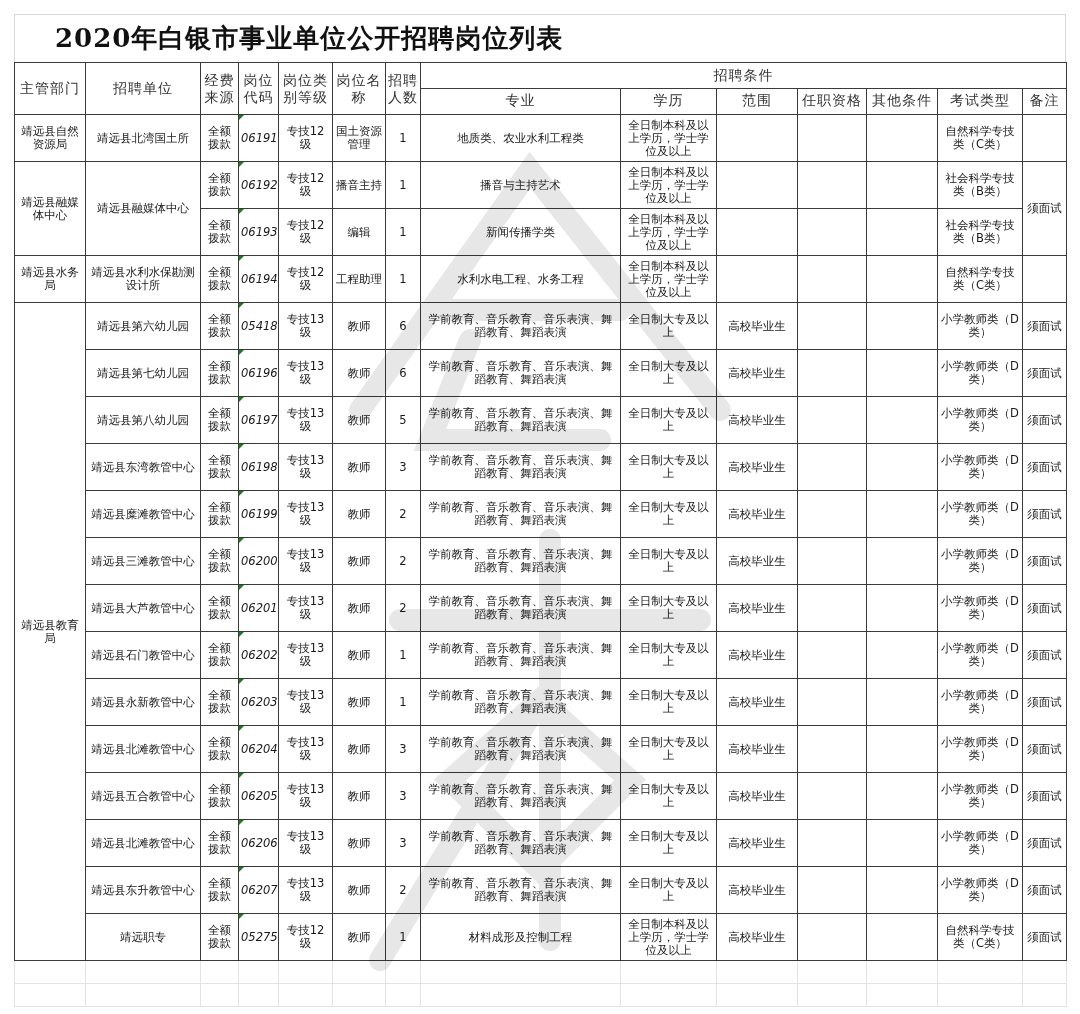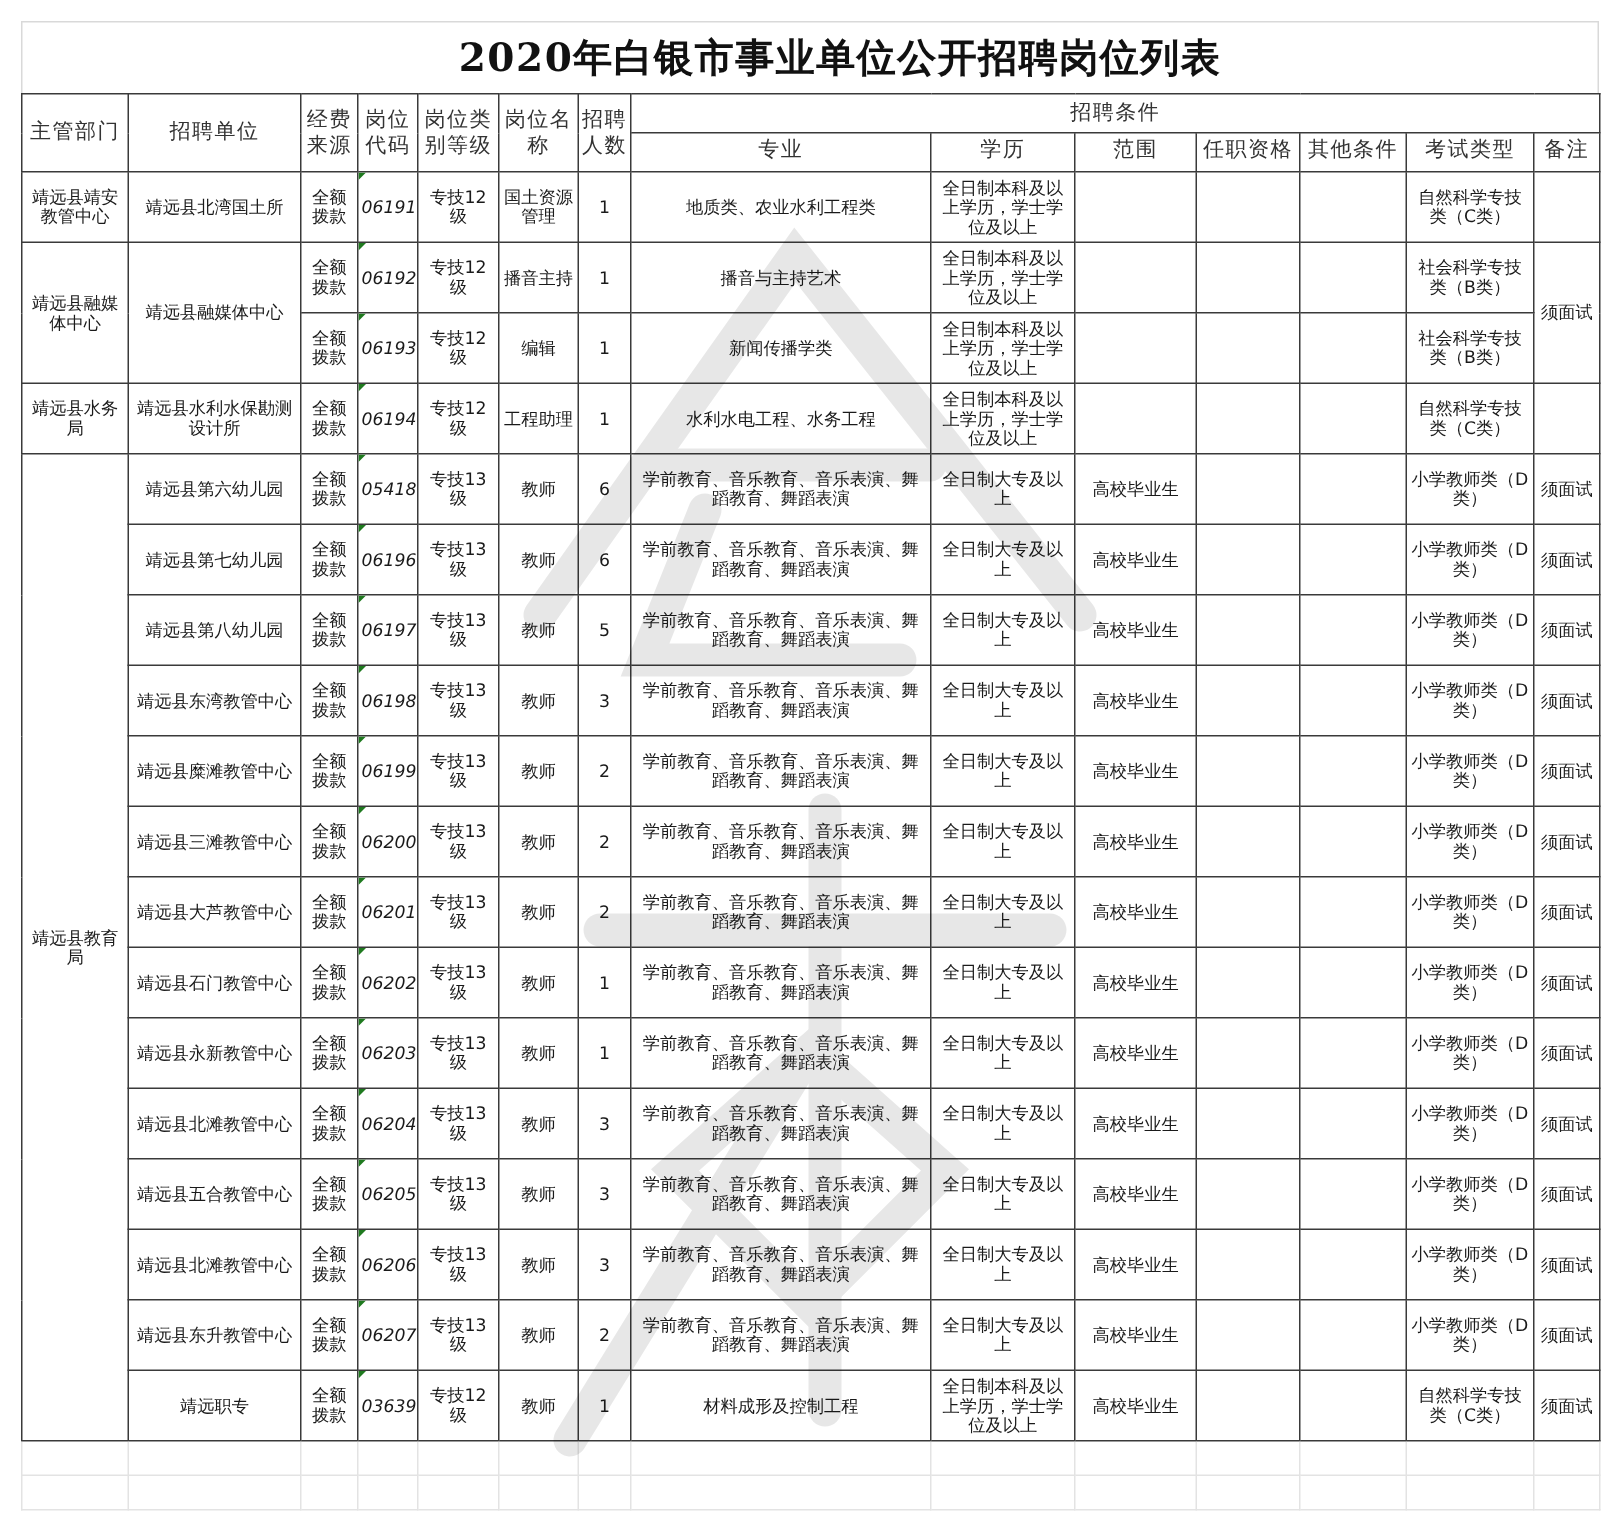--- a/index.html
+++ b/index.html
@@ -1,20 +1,20 @@
 <!DOCTYPE html>
 <html><head>
 <meta charset="utf-8">
 <style>
   html, body { margin:0; padding:0; background:#ffffff; }
   body { width:1080px; height:1014px; position:relative; overflow:hidden;
          font-family:"DejaVu Sans", "Liberation Sans", sans-serif; color:#1a1a1a; }
   .sheet { position:absolute; left:14px; top:14px; width:1052px; }
   .title-box { height:48px; border:1px solid #d9d9d9; border-bottom:none; box-sizing:border-box;
-               display:flex; align-items:center; justify-content:center; }
+               display:flex; align-items:center; }
   .title { font-family:"DejaVu Serif","Liberation Serif",serif; font-weight:bold; font-size:26px; letter-spacing:1px; color:#111; padding-left:40px; }
   table { border-collapse:collapse; table-layout:fixed; width:1052px; }
   td, th { border:1px solid #3a3a3a; padding:0 2px; text-align:center; vertical-align:middle;
            font-size:11.5px; line-height:13px; font-weight:normal; overflow:hidden; }
   th { font-size:14px; line-height:17px; color:#333; letter-spacing:1px; }
   th.sub { height:25px;font-family:Liberation Mono, monospace; }
   tr.hdr1 th { height:25px; }
   tr.row td { height:46px; }
   .corner { position:relative;font-style:italic; }
   .corner::before { content:""; position:absolute; left:0; top:0; border-top:5px solid #1f7a1f; border-right:5px solid transparent; }
@@ -63,21 +63,21 @@
         <th class="sub">范围</th>
         <th class="sub">任职资格</th>
         <th class="sub">其他条件</th>
         <th class="sub">考试类型</th>
         <th class="sub">备注</th>
       </tr>
     </thead>
     <tbody id="tbody">
 
       <tr class="row">
-        <td>靖远县靖安教管中心</td>
+        <td>靖远县自然资源局</td>
         <td>靖远县北湾国土所</td>
         <td>全额拨款</td>
         <td class="corner">06191</td>
         <td>专技12级</td>
         <td>国土资源管理</td>
         <td>1</td>
         <td>地质类、农业水利工程类</td>
         <td>全日制本科及以上学历，学士学位及以上</td>
         <td></td>
         <td></td>
@@ -327,21 +327,21 @@
           <td>全日制大专及以上</td>
           <td>高校毕业生</td>
           <td></td>
           <td></td>
           <td>小学教师类（D类）</td>
           <td>须面试</td>
         </tr>
         <tr class="row">
           <td>靖远职专</td>
           <td>全额拨款</td>
-          <td class="corner">03639</td>
+          <td class="corner">05275</td>
           <td>专技12级</td>
           <td>教师</td>
           <td>1</td>
           <td>材料成形及控制工程</td>
           <td>全日制本科及以上学历，学士学位及以上</td>
           <td>高校毕业生</td>
           <td></td>
           <td></td>
           <td>自然科学专技类（C类）</td>
           <td>须面试</td>

